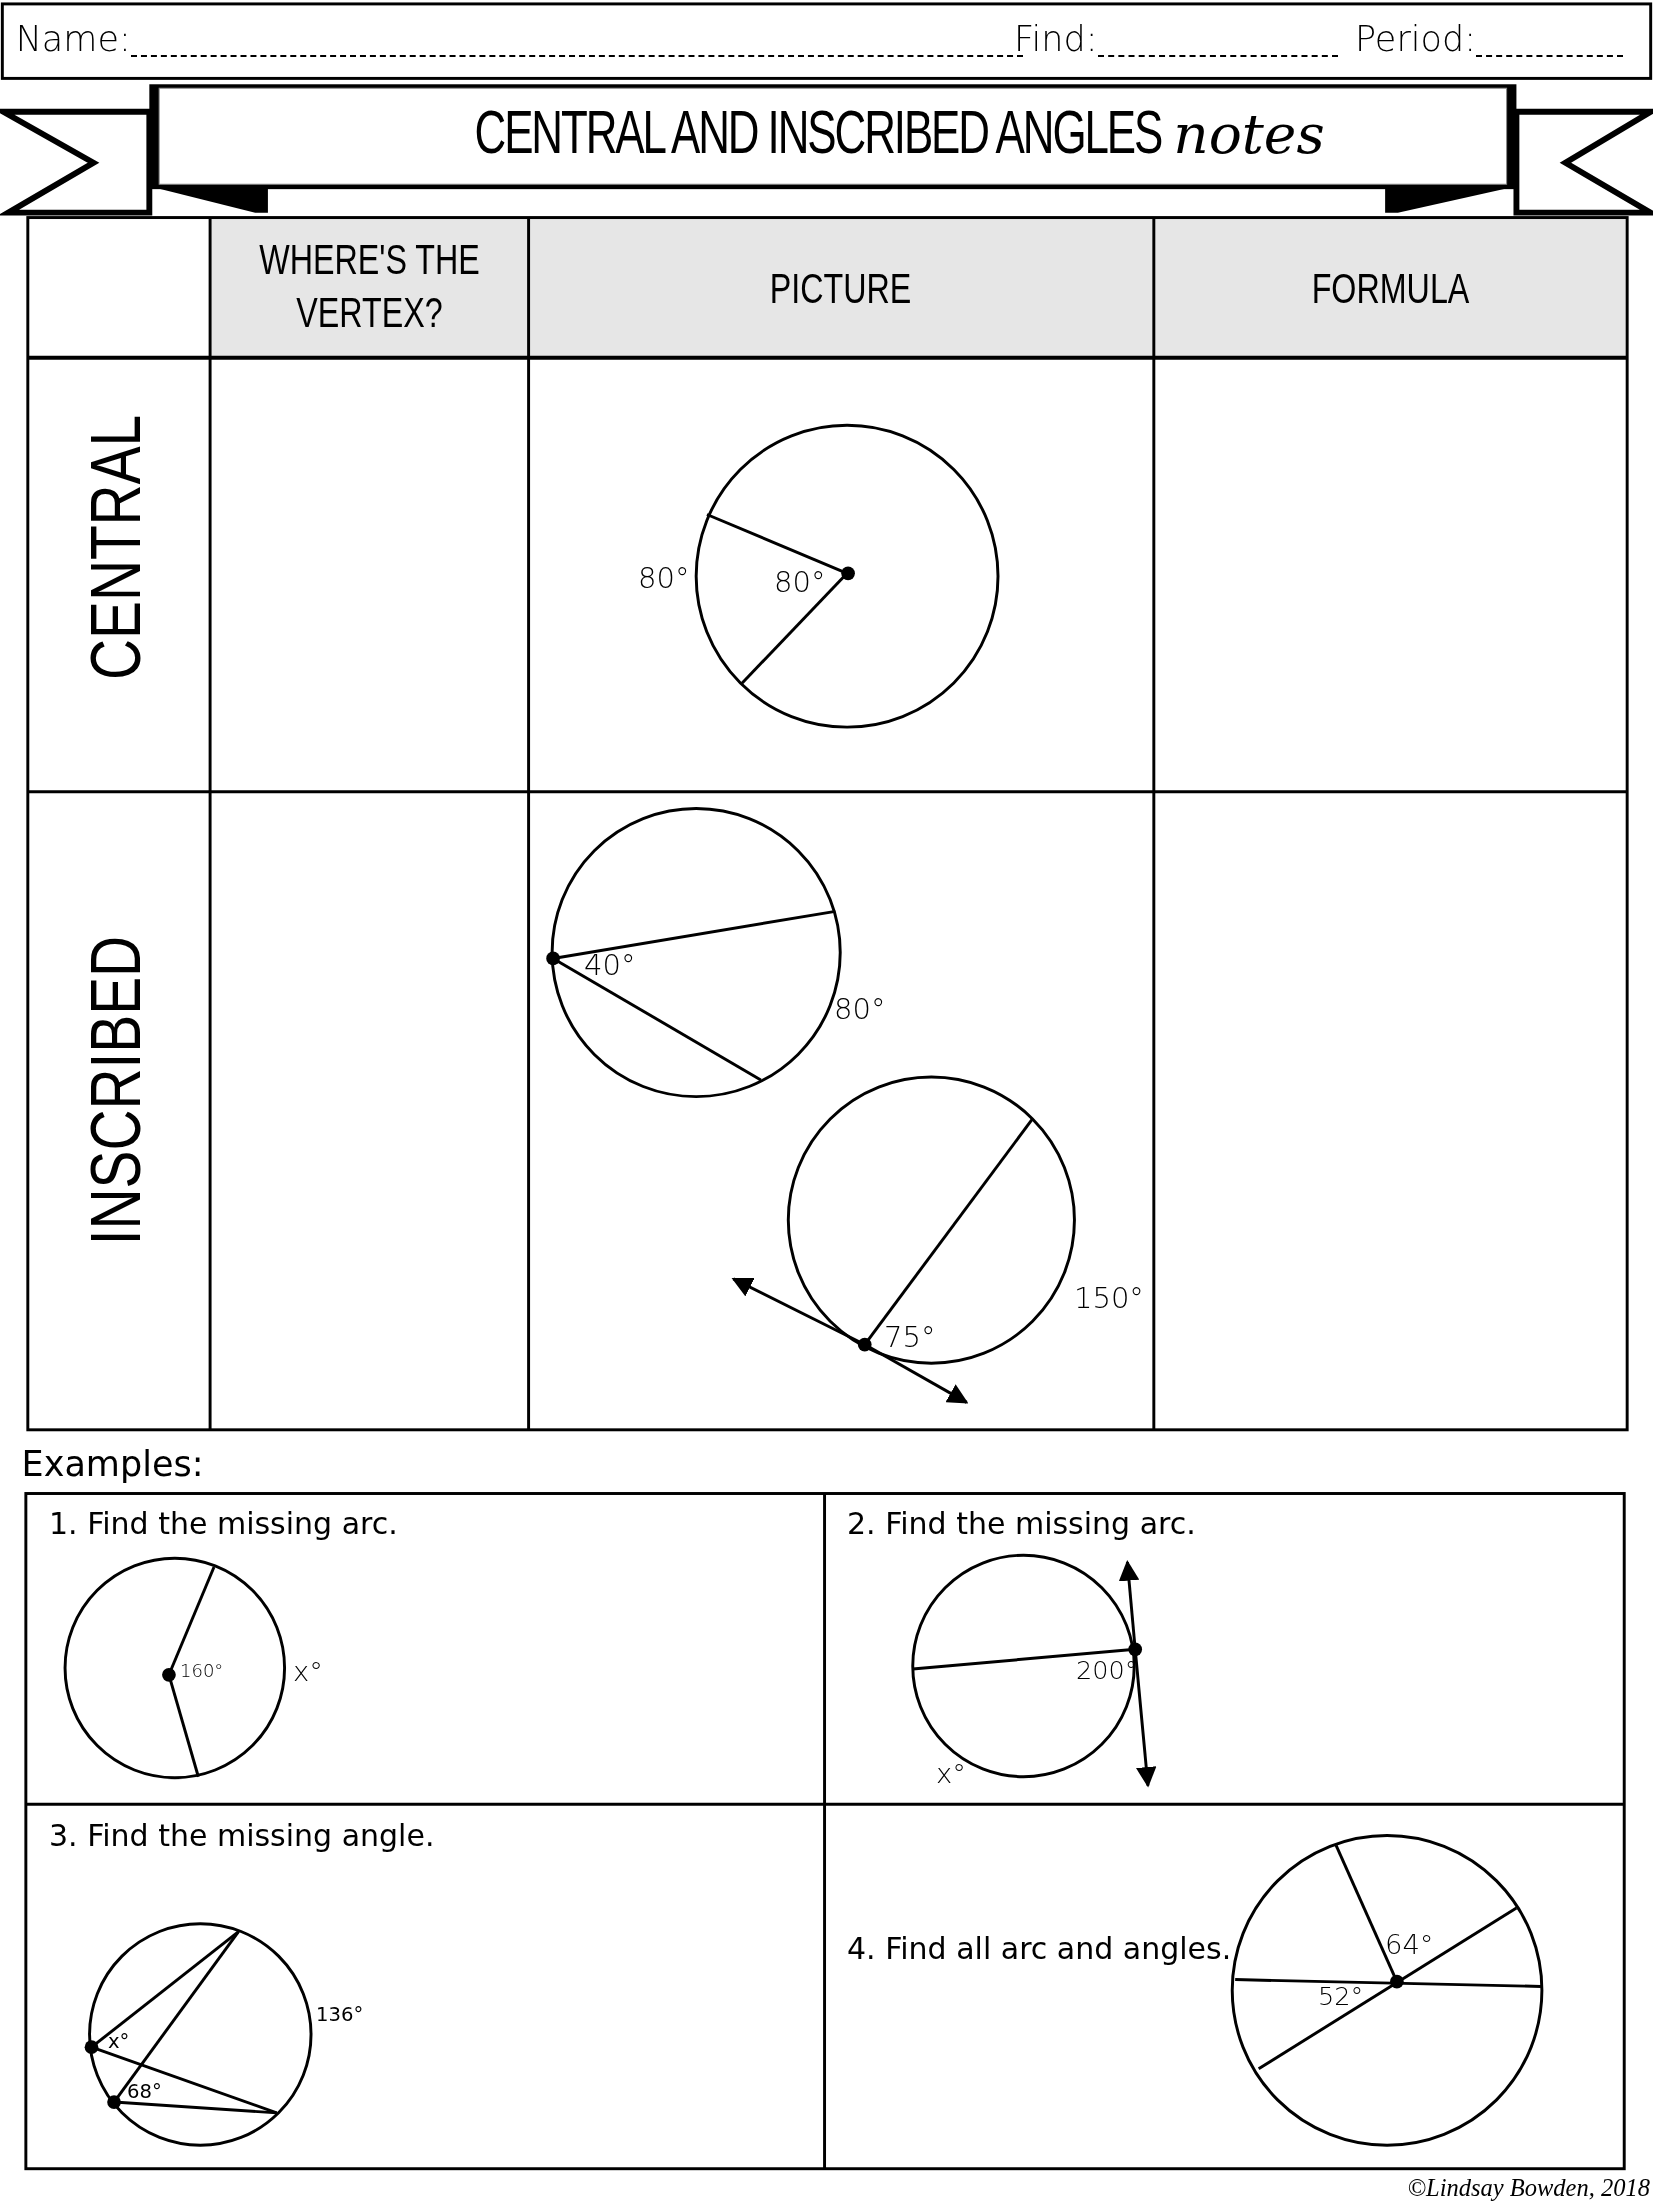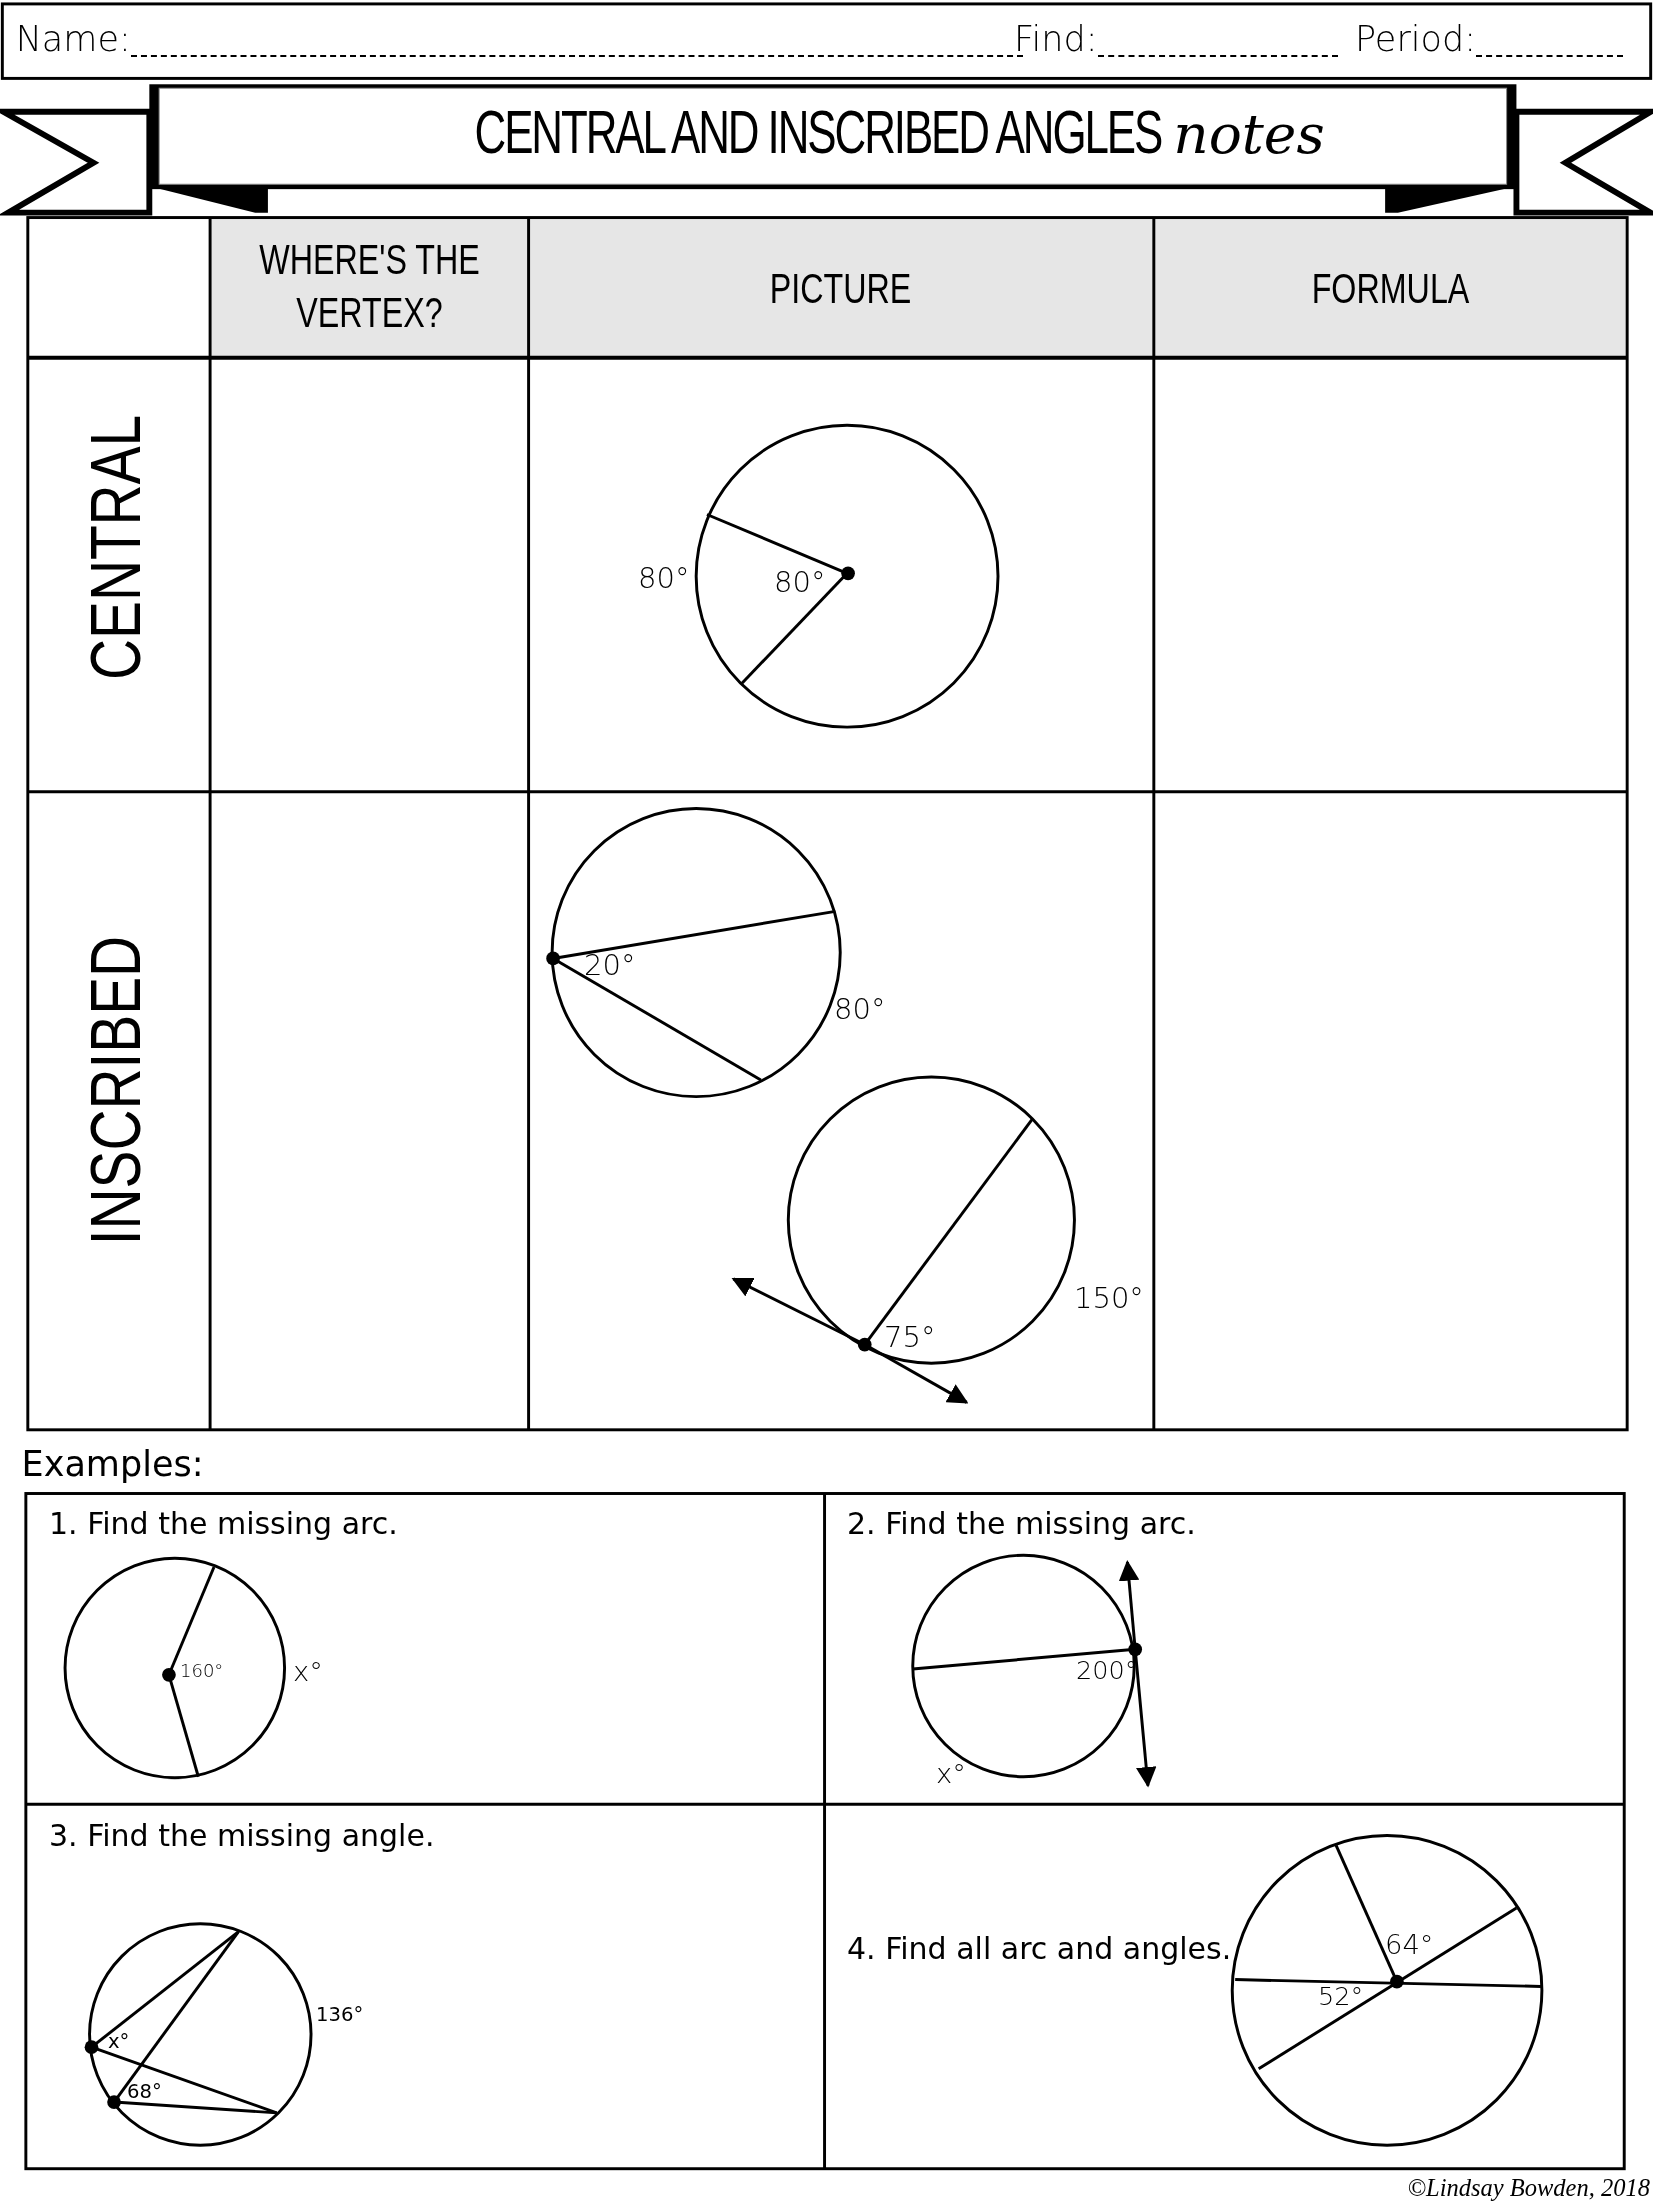--- a/index.html
+++ b/index.html
@@ -136,21 +136,21 @@
 <div class="abs row-head" style="left:-48px; top:1073px; width:333px; height:78px; text-align:center;">INSCRIBED</div>
 
 <div class="abs" style="left:212px; top:360px; width:315px; height:430px;"></div>
 <div class="abs" style="left:1156px; top:360px; width:469px; height:430px;"></div>
 <div class="abs" style="left:212px; top:794px; width:315px; height:634px;"></div>
 <div class="abs" style="left:1156px; top:794px; width:469px; height:634px;"></div>
 
 <div class="abs deg" style="left:638px; top:564px;">80°</div>
 <div class="abs deg" style="left:774px; top:568px;">80°</div>
 
-<div class="abs deg" style="left:584px; top:951px;">20°</div>
+<div class="abs deg" style="left:584px; top:951px;">40°</div>
 <div class="abs deg" style="left:834px; top:995px;">80°</div>
 <div class="abs deg" style="left:884px; top:1323px;">75°</div>
 <div class="abs deg" style="left:1074px; top:1284px;">150°</div>
 
 <div class="abs prompt" style="left:21.6px; top:1447px; font-size:35px;">Examples:</div>
 
 <div class="abs prompt" style="left:49px; top:1509px;">1. Find the missing arc.</div>
 <div class="abs deg" style="left:180px; top:1662px; font-size:18px;">160°</div>
 <div class="abs deg" style="left:293px; top:1658px; font-size:27.4px;">x°</div>
 

